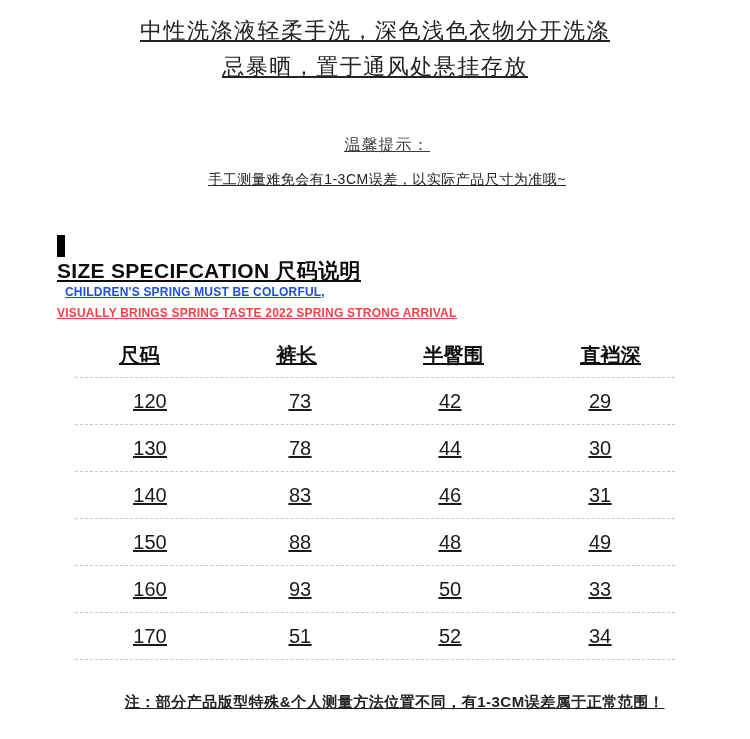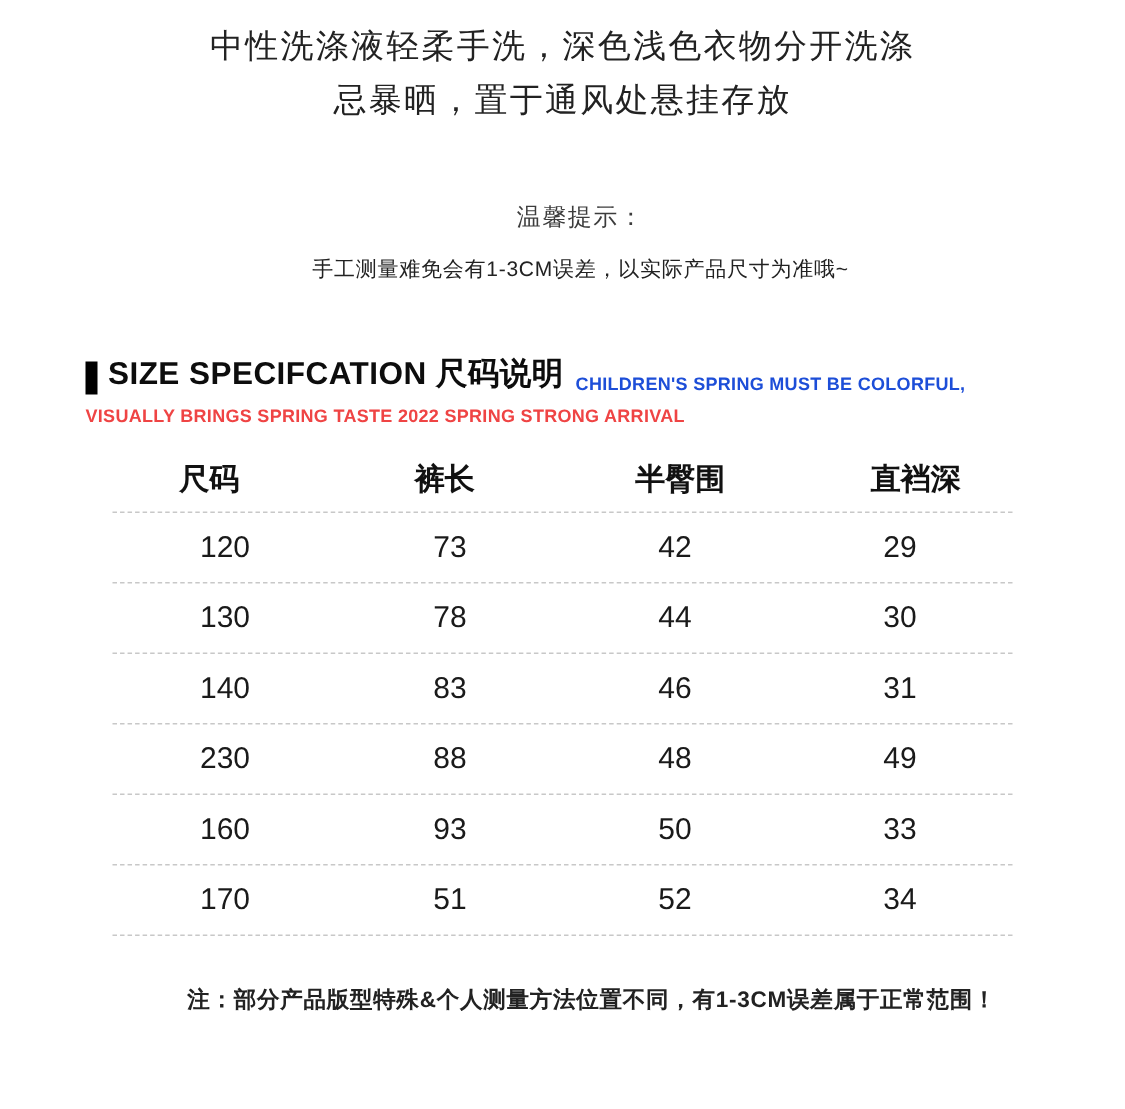--- a/index.html
+++ b/index.html
@@ -1,15 +1,15 @@
 <!DOCTYPE html>
 <html><head>
 <meta charset="utf-8">
 <style>
-  * { margin: 0; padding: 0; box-sizing: border-box; }
+  * { margin: 0; padding: 0; box-sizing: border-box; text-decoration: underline; }
   html, body { background: #ffffff; }
   .page {
     position: relative;
     width: 750px;
     height: 739px;
     background: #ffffff;
     font-family: "Liberation Sans", "DejaVu Sans", sans-serif;
     color: #1f1f1f;
     overflow: hidden;
   }
@@ -30,21 +30,21 @@
     color: #3c3c3c;
   }
   .tips-text {
     margin-top: 15px;
     font-size: 14px;
     letter-spacing: 0.5px;
     color: #222222;
   }
   
   .size-header { margin-top: 46px; padding-left: 57px; }
-  .size-header-line1 { display: flex; align-items: flex-end; }
+  .size-header-line1 { display: flex; align-items: flex-start; flex-direction: column; }
   .black-bar {
     display: inline-block;
     width: 8px;
     height: 22px;
     background: #000000;
     margin-right: 7px;
     flex: 0 0 auto;
   }
   .size-title {
     font-size: 21px;
@@ -141,21 +141,21 @@
       <span>44</span>
       <span>30</span>
     </div>
     <div class="t-row">
       <span>140</span>
       <span>83</span>
       <span>46</span>
       <span>31</span>
     </div>
     <div class="t-row">
-      <span>230</span>
+      <span>150</span>
       <span>88</span>
       <span>48</span>
       <span>49</span>
     </div>
     <div class="t-row">
       <span>160</span>
       <span>93</span>
       <span>50</span>
       <span>33</span>
     </div>

